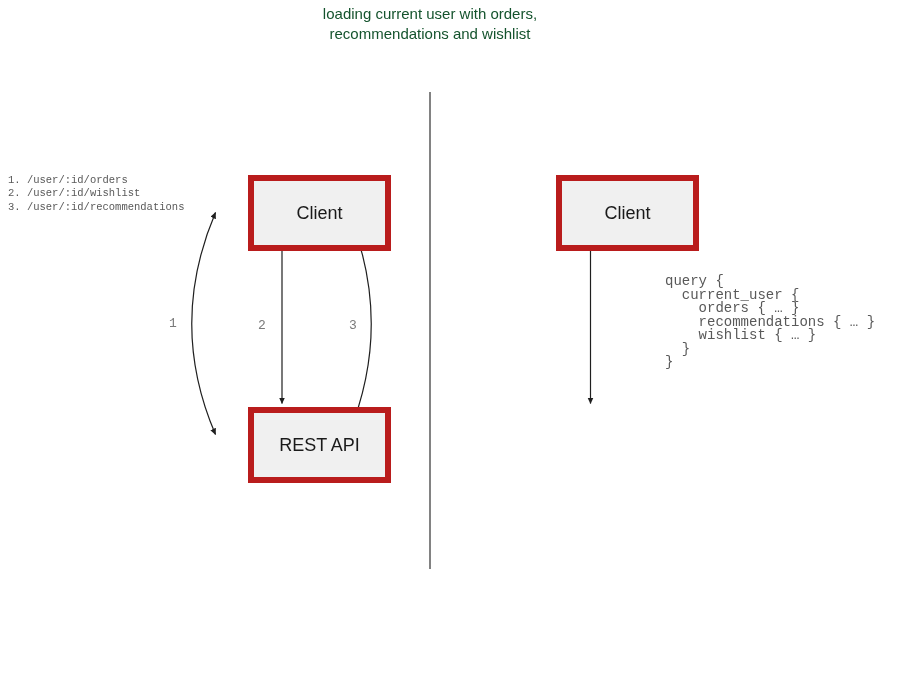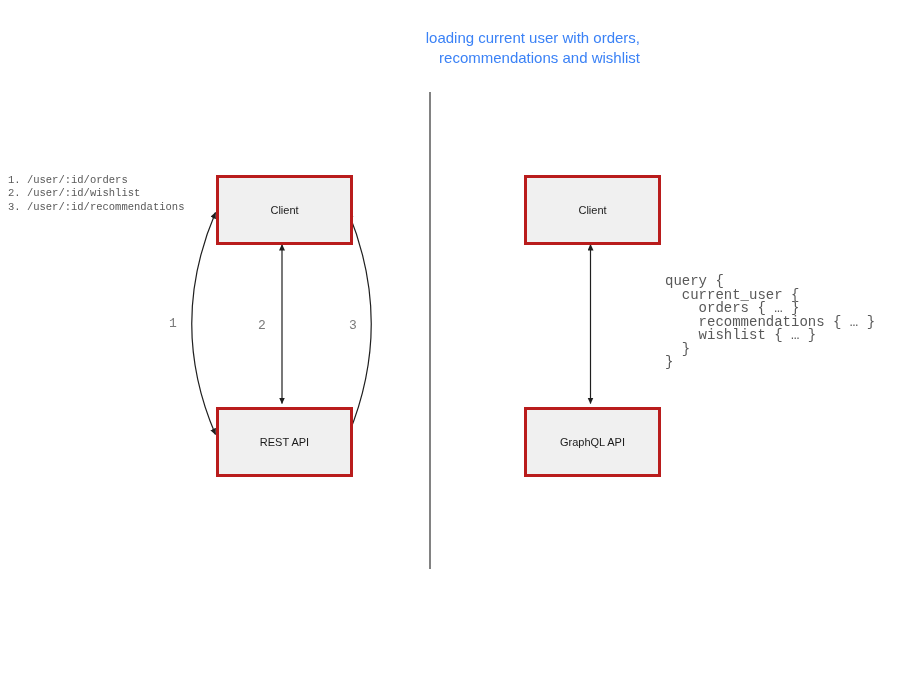--- a/index.html
+++ b/index.html
@@ -11,45 +11,46 @@
   .canvas {
     position: relative;
     width: 917px;
     height: 689px;
     background: #ffffff;
     overflow: hidden;
   }
   .title {
     position: absolute;
     left: 430px;
-    top: 28px;
+    top: 4px;
     transform: translateX(-50%);
     width: 420px;
-    text-align: right;
+    text-align: center;
     font-size: 15px;
     line-height: 19.5px;
-    color: #3b82f6;
+    color: #14532d;
     white-space: pre-line;
   }
   .connectors {
     position: absolute;
     left: 0;
     top: 0;
   }
   .node {
     position: absolute;
     width: 131px;
     height: 64px;
     background: #f0f0f0;
-    border: 3px solid #b91c1c;
+    border: 6px solid #b91c1c;
     display: flex;
     align-items: center;
     justify-content: center;
-    font-size: 11px;
+    font-size: 18px;
     color: #1a1a1a;
+    margin-left: 32px;
   }
   .node.client-left   { left: 216px; top: 175px; }
   .node.rest-api      { left: 216px; top: 407px; text-align: center; }
   .node.client-right  { left: 524px; top: 175px; }
   .node.graphql-api   { left: 524px; top: 407px; }
 
   .mono-block {
     position: absolute;
     font-family: Liberation Mono, monospace;
     color: #595959;
@@ -112,23 +113,20 @@
   </div>
 
   <div class="node rest-api">
     <span>REST API</span>
   </div>
 
   <div class="node client-right">
     <span>Client</span>
   </div>
 
-  <div class="node graphql-api">
-    <span>GraphQL API</span>
-  </div>
 
   <div class="mono-block endpoint-list">1. /user/:id/orders
 2. /user/:id/wishlist
 3. /user/:id/recommendations</div>
 
   <div class="mono-block query-block">query {
   current_user {
     orders { … }
     recommendations { … }
     wishlist { … }

